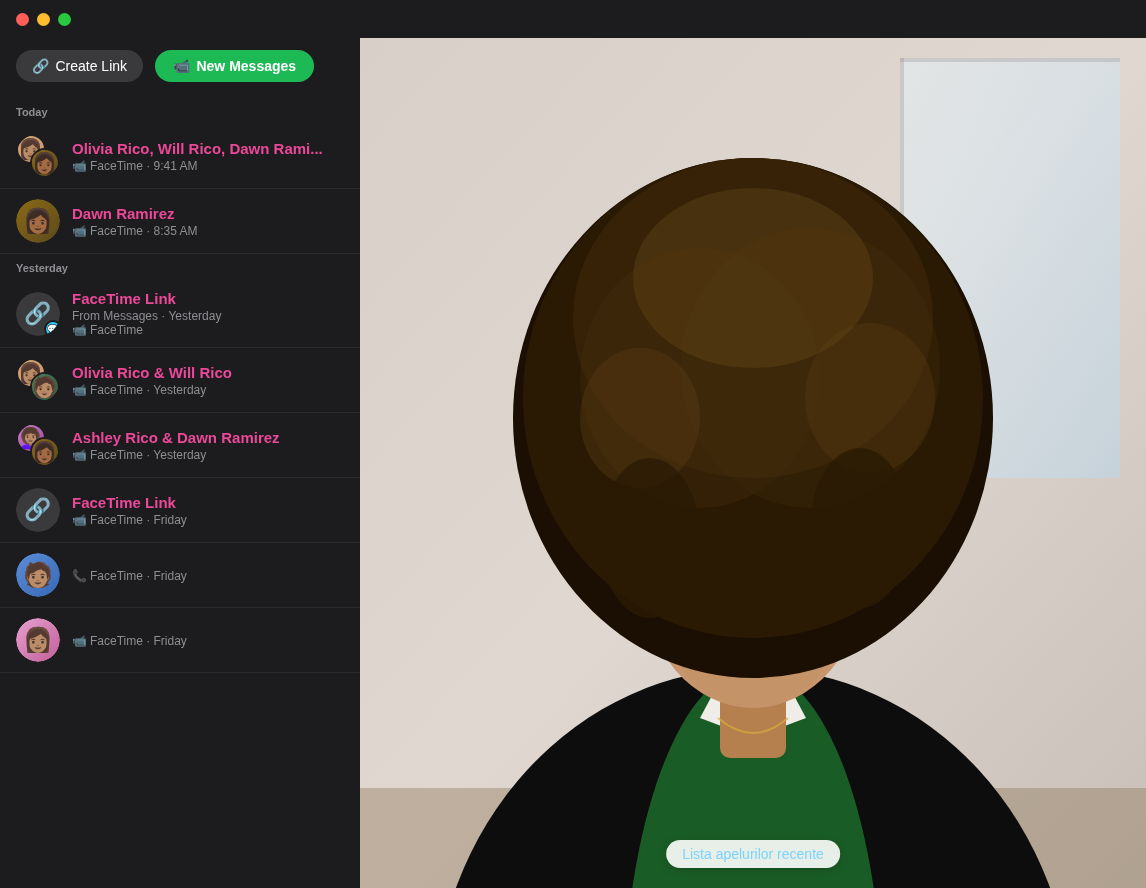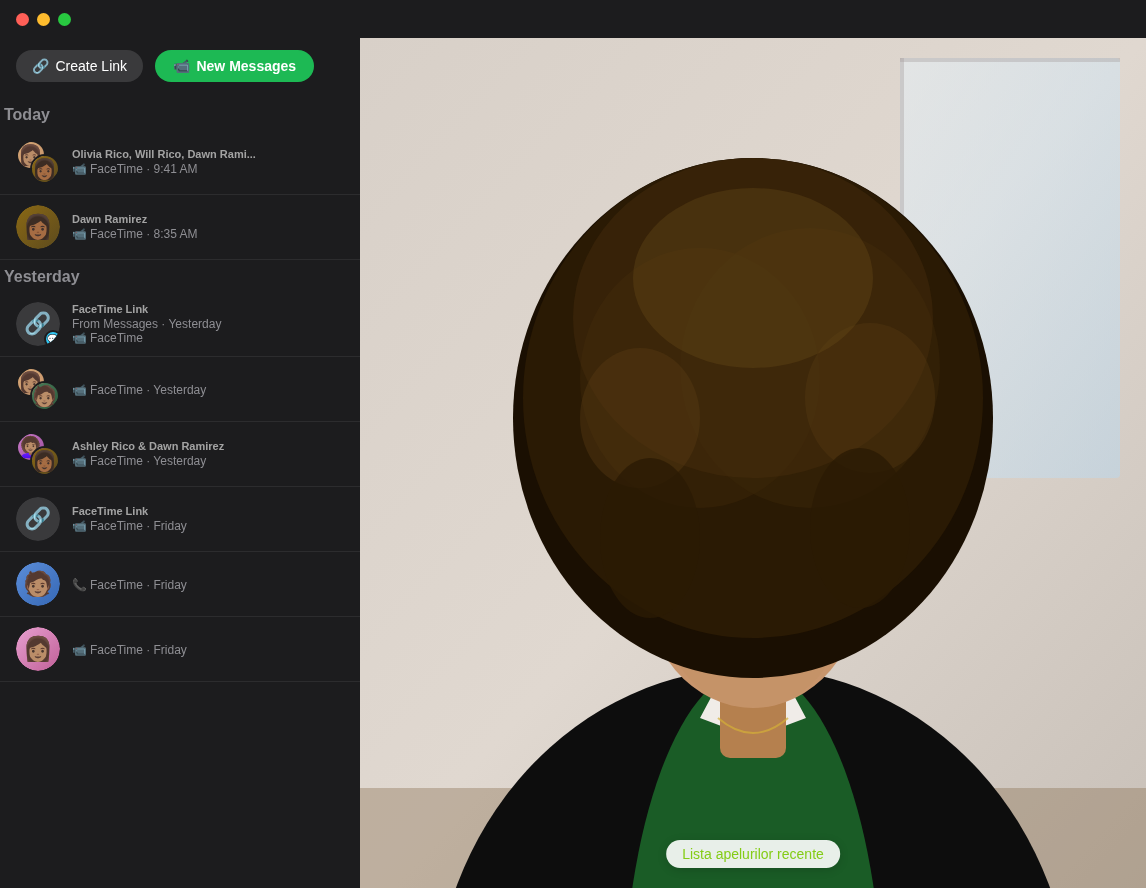--- a/index.html
+++ b/index.html
@@ -91,24 +91,24 @@
       font-weight: 600;
       padding: 8px 18px;
       cursor: pointer;
       display: flex;
       align-items: center;
       gap: 6px;
     }
 
     
     .section-header {
-      font-size: 16px;
+      font-size: 11px;
       font-weight: 600;
       color: #8e8e93;
-      padding: 8px 4px 6px;
+      padding: 8px 16px 6px;
       text-transform: none;
       letter-spacing: 0;
     }
 
     
     .call-item {
       display: flex;
       align-items: center;
       padding: 10px 16px;
       cursor: pointer;
@@ -226,23 +226,23 @@
       justify-content: center;
       font-size: 20px;
     }
 
     .call-info {
       flex: 1;
       min-width: 0;
     }
 
     .call-name {
-      font-size: 11px;
+      font-size: 15px;
       font-weight: 600;
-      color: #a3a3a3;
+      color: #ec4899;
       white-space: nowrap;
       overflow: hidden;
       text-overflow: ellipsis;
     }
 
     .call-detail {
       font-size: 12px;
       color: #8e8e93;
       margin-top: 2px;
       display: flex;
@@ -282,21 +282,21 @@
       overflow: hidden;
     }
 
     
     .caption {
       position: absolute;
       bottom: 20px;
       left: 50%;
       transform: translateX(-50%);
       background: rgba(255,255,255,0.9);
-      color: #84cc16;
+      color: #7dd3fc;
       font-size: 14px;
       padding: 6px 16px;
       border-radius: 20px;
       white-space: nowrap;
       box-shadow: 0 2px 10px rgba(0,0,0,0.15);
     }
 
     
     .portrait-svg {
       width: 100%;
@@ -393,20 +393,21 @@
         <div class="avatar-group">
           <div class="avatar-sub top-left">
             <div class="face-olivia">👩🏽</div>
           </div>
           <div class="avatar-sub bottom-right">
             <div class="face-will">🧑🏽</div>
           </div>
         </div>
       </div>
       <div class="call-info">
+        <div class="call-name">Olivia Rico &amp; Will Rico</div>
         <div class="call-detail">
           <span>📹</span>
           <span>FaceTime · Yesterday</span>
         </div>
       </div>
     </div>
 
     <div class="call-item">
       <div class="avatar-container">
         <div class="avatar-group">

